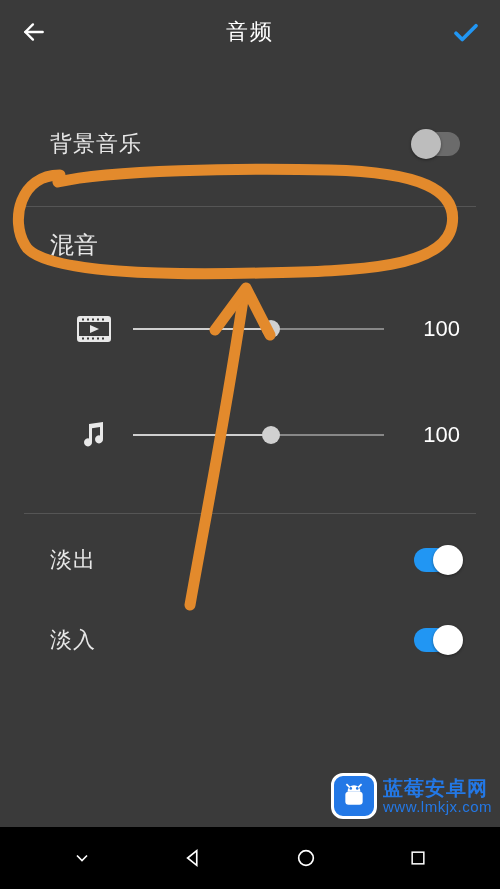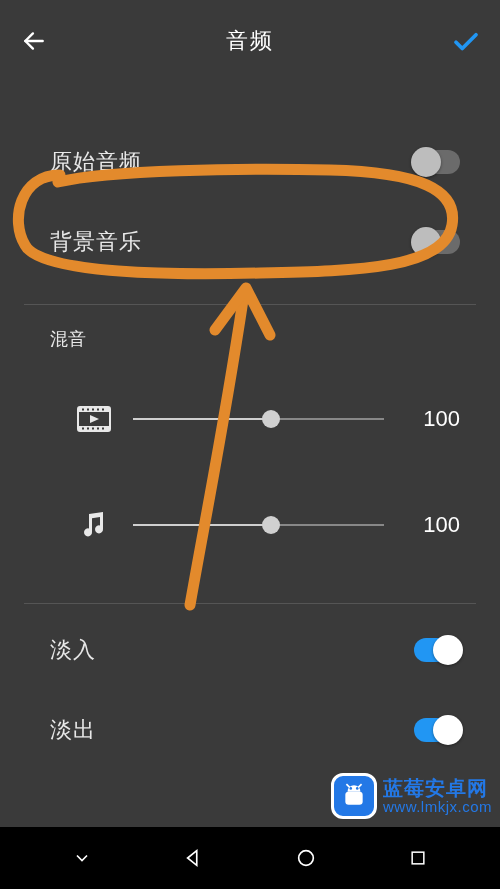--- a/index.html
+++ b/index.html
@@ -18,21 +18,21 @@
     width: 500px;
     height: 889px;
     background: #3a3a3a;
   }
   
   .header {
     display: flex;
     align-items: center;
     justify-content: space-between;
     height: 58px;
-    padding: 12px 18px;
+    padding: 3px 18px;
   }
   .header .title {
     font-size: 22px;
     color: #ffffff;
     letter-spacing: 2px;
   }
   .icon-btn {
     width: 32px;
     height: 32px;
     display: flex;
@@ -80,21 +80,21 @@
 
   .divider {
     height: 1px;
     background: #555;
     margin: 0 24px;
   }
 
   
   .section-title {
     padding: 22px 50px 30px 50px;
-    font-size: 18px;
+    font-size: 24px;
     color: #e8e8e8;
   }
   .mix-row {
     display: flex;
     align-items: center;
     padding: 18px 40px 18px 75px;
     height: 40px;
   }
   .mix-icon {
     width: 38px;
@@ -226,26 +226,20 @@
     <div class="title">音频</div>
     <div class="icon-btn">
       <svg width="30" height="30" viewBox="0 0 24 24" fill="none" stroke="#2196f3" stroke-width="3" stroke-linecap="round" stroke-linejoin="round">
         <polyline points="4 13 9 18 20 7"></polyline>
       </svg>
     </div>
   </div>
 
   <div class="spacer-top"></div>
 
-  <div class="row row-toggle">
-    <span class="label">原始音频</span>
-    <div class="toggle off">
-      <div class="knob"></div>
-    </div>
-  </div>
 
   <div class="row row-toggle">
     <span class="label">背景音乐</span>
     <div class="toggle off">
       <div class="knob"></div>
     </div>
   </div>
 
   <div style="height:22px"></div>
   <div class="divider"></div>
@@ -293,27 +287,27 @@
       <div class="thumb" style="left:55%"></div>
     </div>
     <div class="slider-value">100</div>
   </div>
 
   <div style="height:40px"></div>
   <div class="divider"></div>
 
   <div class="fade-section">
     <div class="row row-toggle">
-      <span class="label">淡入</span>
+      <span class="label">淡出</span>
       <div class="toggle on">
         <div class="knob"></div>
       </div>
     </div>
     <div class="row row-toggle">
-      <span class="label">淡出</span>
+      <span class="label">淡入</span>
       <div class="toggle on">
         <div class="knob"></div>
       </div>
     </div>
   </div>
 
   <div class="watermark">
     <div class="logo">
       <svg width="26" height="26" viewBox="0 0 24 24" fill="#fff">
         <path d="M6 8 a6 6 0 0 1 12 0 v0 h-12z"></path>

